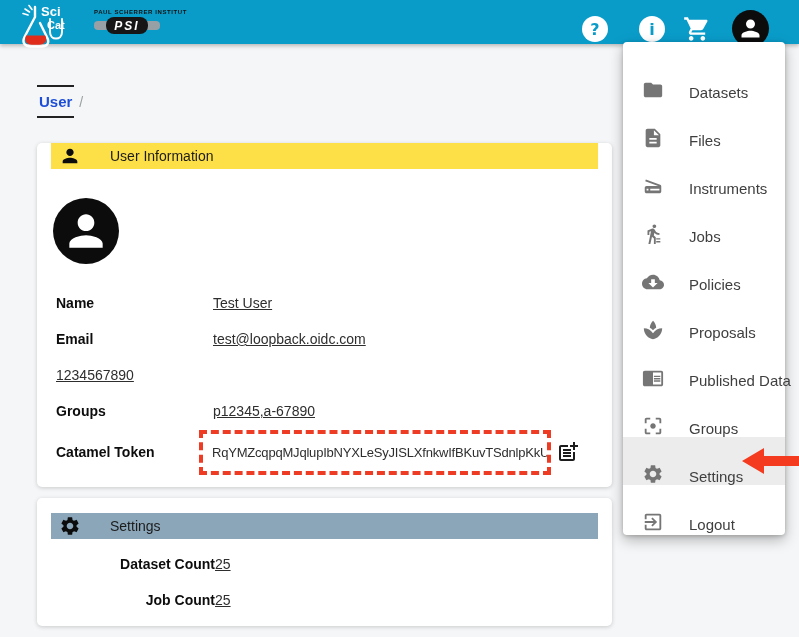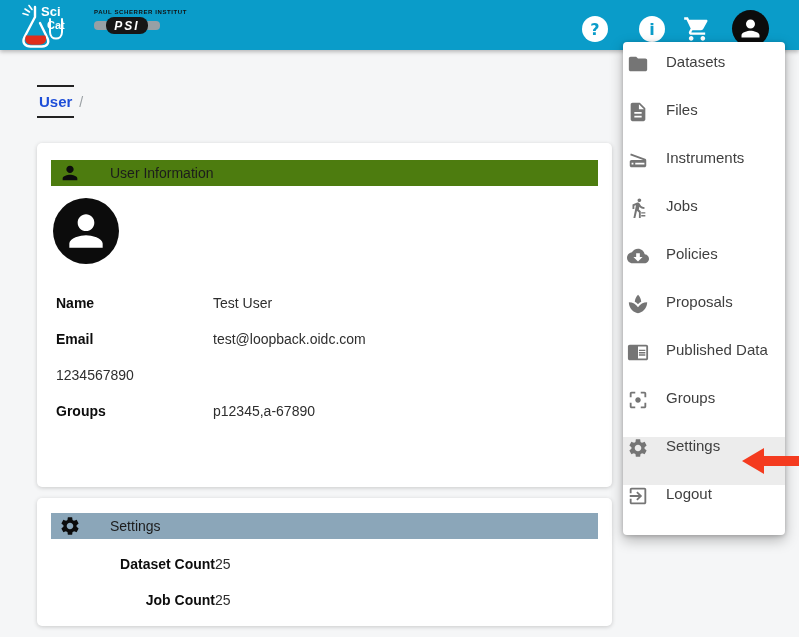--- a/index.html
+++ b/index.html
@@ -6,21 +6,21 @@
   html,body { width:799px; height:637px; overflow:hidden; }
   body {
     position:relative;
     background:#f5f6f7;
     font-family:"Liberation Sans", sans-serif;
     color:#222;
   }
 
   
   .appbar {
-    position:absolute; top:0; left:0; width:799px; height:50px;
+    position:absolute; top:0; left:0; width:799px; height:44px;
     background:#0a9cc9; z-index:5;
     box-shadow:0 2px 4px rgba(0,0,0,.25);
   }
   .scicat-logo { position:absolute; left:12px; top:2px; }
   .psi-logo { position:absolute; left:94px; top:9px; width:76px; }
   .psi-caption { font-size:6px; font-weight:bold; letter-spacing:.6px; color:#111; white-space:nowrap; }
   .psi-row { display:flex; align-items:center; margin-top:2px; }
   .psi-bar { width:15px; height:9px; background:#97a0a5; border-radius:4px; }
   .psi-box {
     width:42px; height:17px; background:#161616; border-radius:8px;
@@ -40,21 +40,21 @@
   }
 
   
   .menu {
     position:absolute; left:623px; top:42px; width:162px;
     background:#fff; border-radius:4px; padding:11px 0 2px 0;
     box-shadow:0 5px 14px rgba(0,0,0,.28), 0 1px 4px rgba(0,0,0,.2);
     z-index:20;
   }
   .menu-item {
-    height:48px; display:flex; align-items:flex-start; padding-left:4px; cursor:pointer;
+    height:48px; display:flex; align-items:flex-end; padding-left:19px; cursor:pointer;gap:8px;
   }
   .menu-item.active { background:#ececec; }
   .menu-item .mi { width:22px; height:22px; flex:0 0 22px; fill:#757575; }
   .menu-item .ml { margin-left:17px; font-size:15px; color:#3f3f3f; white-space:nowrap; }
 
   
   .breadcrumb { position:absolute; left:37px; top:85px; z-index:1; display:flex; align-items:center; }
   .crumb {
     display:inline-block; border-top:2px solid #222; border-bottom:2px solid #222;
     padding:6px 2px; color:#1d4ed8; font-weight:bold; font-size:15px; cursor:pointer;
@@ -64,38 +64,38 @@
   
   .card {
     position:absolute; left:37px; width:575px; background:#fff;
     border-radius:5px; box-shadow:0 1px 4px rgba(0,0,0,.18); z-index:1;
   }
   .card-user { top:143px; height:344px; }
   .card-settings { top:498px; height:128px; }
   .strip {
     margin:0 14px; height:26px; display:flex; align-items:center;
   }
-  .strip-blue { background:#4d7c0f; margin-top:17px; }
+  .strip-blue { background:#fde047; }
   .strip-gray { background:#8ba6b9; margin-top:15px; }
   .strip-icon { width:22px; height:22px; fill:#0c0c0c; margin-left:8px; }
   .strip-title { margin-left:29px; font-size:14px; color:#1c1c1c; }
 
   .big-avatar {
     position:absolute; left:16px; top:55px; width:66px; height:66px; border-radius:50%;
     background:#0c0c0c; display:flex; align-items:center; justify-content:center;
   }
 
   .fields { position:absolute; left:0; right:0; }
   .fields-user { top:142px; }
   .fields-settings { top:48px; }
   .frow { display:flex; align-items:center; height:36px; padding-left:19px; }
   .frow-token { height:46px; }
   .flabel { width:157px; flex:0 0 157px; font-weight:bold; font-size:14px; color:#0d0d0d; }
   .flabel-wide { width:159px; flex-basis:159px;text-align:right; }
-  .fvalue { font-size:14px; color:#2e2e2e; white-space:nowrap; }
+  .fvalue { font-size:14px; color:#2e2e2e; white-space:nowrap;text-decoration:underline; }
 
   .token-box {
     margin-left:-14px; width:352px; height:45px;
     border:4px dashed #ee3b24; display:flex; align-items:center;
     padding:0 9px; overflow:hidden;
   }
   .token-text { font-size:13px; color:#2e2e2e; white-space:nowrap; letter-spacing:-0.2px; }
   .copy-btn { margin-left:5px; width:24px; height:24px; fill:#1c1c1c; cursor:pointer; flex:0 0 24px; }
 
   
@@ -252,20 +252,29 @@
       <span class="flabel">Email</span>
       <span class="fvalue">test@loopback.oidc.com</span>
     </div>
     <div class="frow">
       <span class="fvalue">1234567890</span>
     </div>
     <div class="frow">
       <span class="flabel">Groups</span>
       <span class="fvalue">p12345,a-67890</span>
     </div>
+    <div class="frow frow-token">
+      <span class="flabel">Catamel Token</span>
+      <span class="token-box">
+        <span class="token-text">RqYMZcqpqMJqlupIbNYXLeSyJISLXfnkwIfBKuvTSdnlpKkU</span>
+      </span>
+      <svg class="copy-btn" viewBox="0 0 24 24">
+        <path d="M17 19H5V7h7V5H5c-1.1 0-2 .9-2 2v12c0 1.1.9 2 2 2h12c1.1 0 2-.9 2-2v-7h-2v7zM19 2h-2v3h-3v2h3v3h2V7h3V5h-3V2zM7 9h8v2H7zM7 12v2h8v-2zM7 15h8v2H7z"></path>
+      </svg>
+    </div>
   </div>
 </section>
 
 <section class="card card-settings">
   <div class="strip strip-gray">
     <svg class="strip-icon" viewBox="0 0 24 24">
         <path d="M19.14 12.94c.04-.3.06-.61.06-.94 0-.32-.02-.64-.07-.94l2.03-1.58c.18-.14.23-.41.12-.61l-1.92-3.32c-.12-.22-.37-.29-.59-.22l-2.39.96c-.5-.38-1.03-.7-1.62-.94l-.36-2.54c-.04-.24-.24-.41-.48-.41h-3.84c-.24 0-.43.17-.47.41l-.36 2.54c-.59.24-1.13.57-1.62.94l-2.39-.96c-.22-.08-.47 0-.59.22L2.74 8.87c-.12.21-.08.47.12.61l2.03 1.58c-.05.3-.09.63-.09.94s.02.64.07.94l-2.03 1.58c-.18.14-.23.41-.12.61l1.92 3.32c.12.22.37.29.59.22l2.39-.96c.5.38 1.03.7 1.62.94l.36 2.54c.05.24.24.41.48.41h3.84c.24 0 .44-.17.47-.41l.36-2.54c.59-.24 1.13-.56 1.62-.94l2.39.96c.22.08.47 0 .59-.22l1.92-3.32c.12-.22.07-.47-.12-.61l-2.01-1.58zM12 15.6c-1.98 0-3.6-1.62-3.6-3.6s1.62-3.6 3.6-3.6 3.6 1.62 3.6 3.6-1.62 3.6-3.6 3.6z"></path>
       </svg>
     <span class="strip-title">Settings</span>
   </div>

